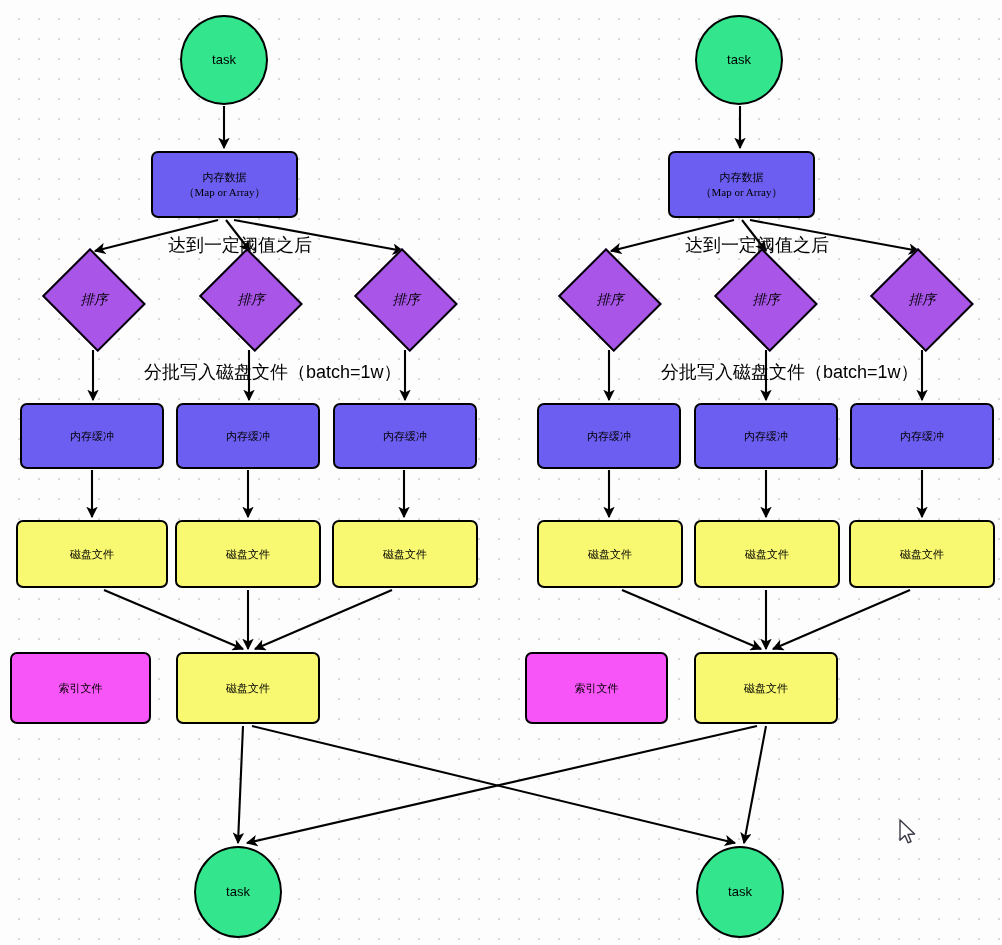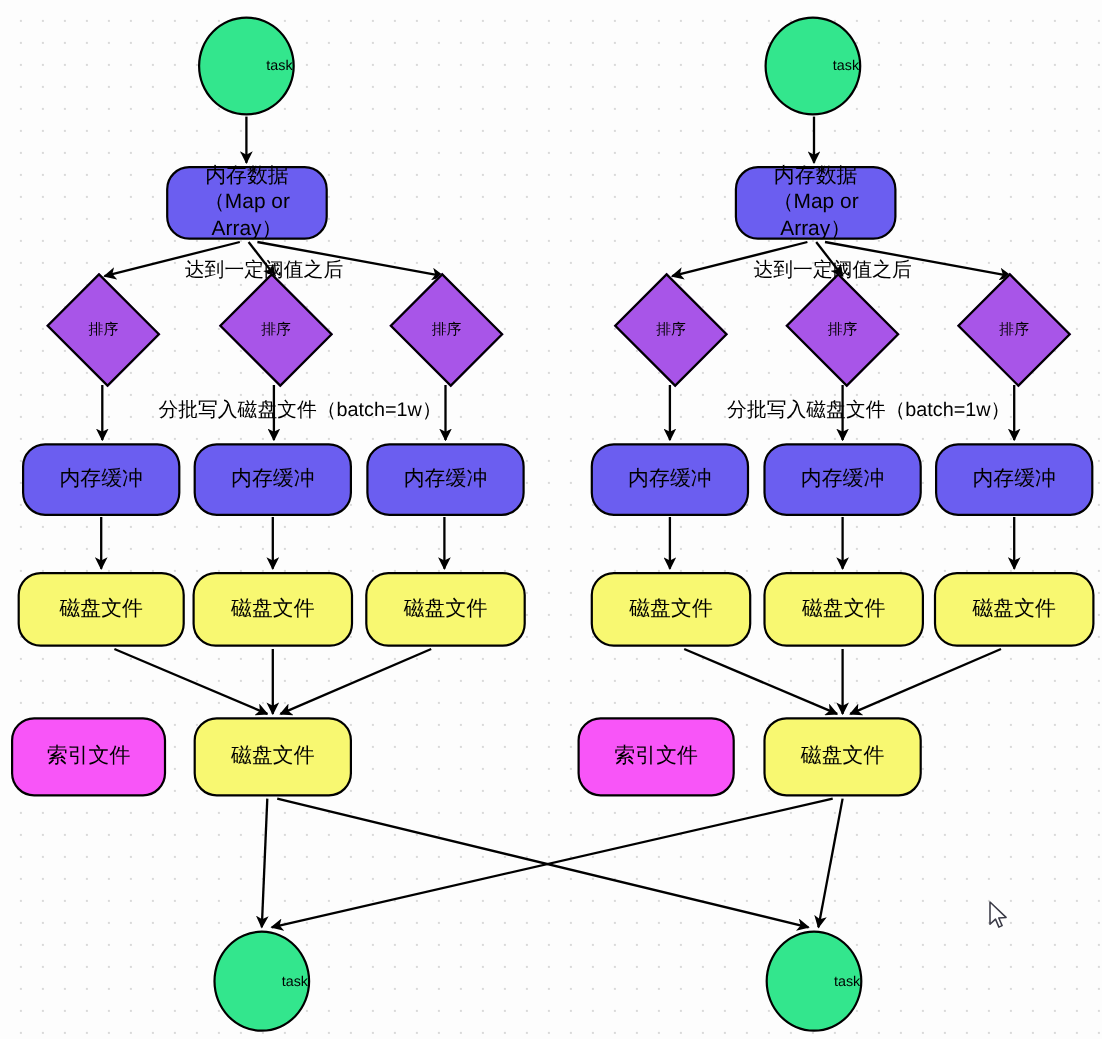--- a/index.html
+++ b/index.html
@@ -33,25 +33,25 @@
     justify-content: center;
     text-align: center;
     color: #000000;
     border: 2px solid #000000;
     line-height: 1.28;
     white-space: pre-line;
   }
   .n-circle {
     border-radius: 50%;
     font-size: 13px;
-    justify-content: flex-end;
   }
   .n-rrect {
-    border-radius: 21px;
-    font-size: 19px;
+    border-radius: 7px;
+    font-size: 11px;
+    font-family: Liberation Serif, serif;
   }
   .n-diamond-wrap {
     position: absolute;
     display: flex;
     align-items: center;
     justify-content: center;
   }
   .n-diamond-shape {
     position: absolute;
     left: 50%;
@@ -60,20 +60,21 @@
     height: 70.7%;
     transform: translate(-50%, -50%) rotate(45deg);
     border: 2px solid #000000;
     box-sizing: border-box;
   }
   .n-diamond-label {
     position: relative;
     z-index: 2;
     font-size: 13.5px;
     color: #000000;
+    font-style: italic;
   }
   .edge-label {
     position: absolute;
     font-size: 18px;
     color: #000000;
     white-space: nowrap;
     background: transparent;
   }
   #cursor {
     position: absolute;

